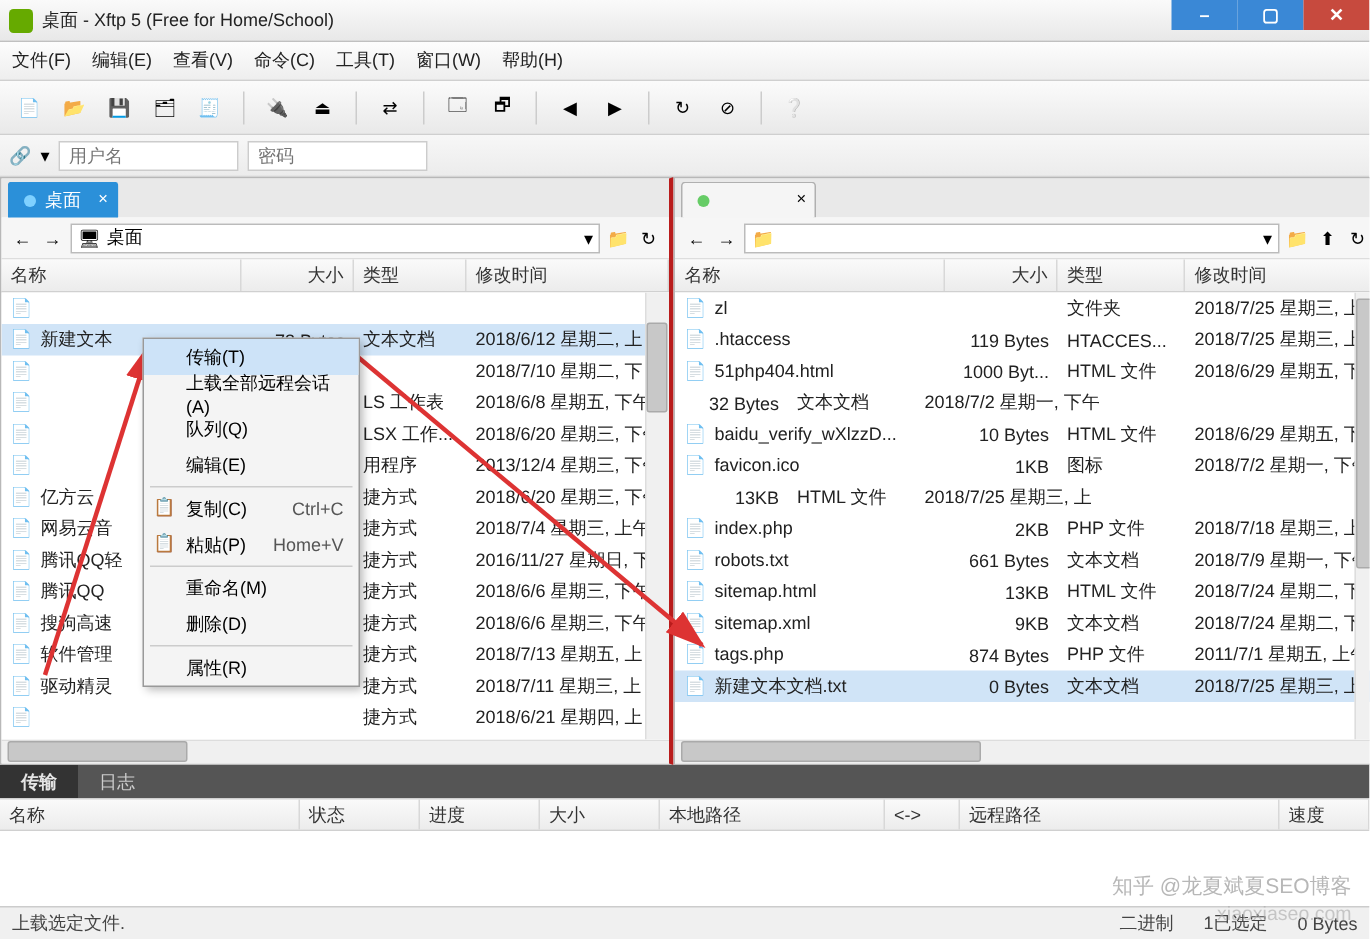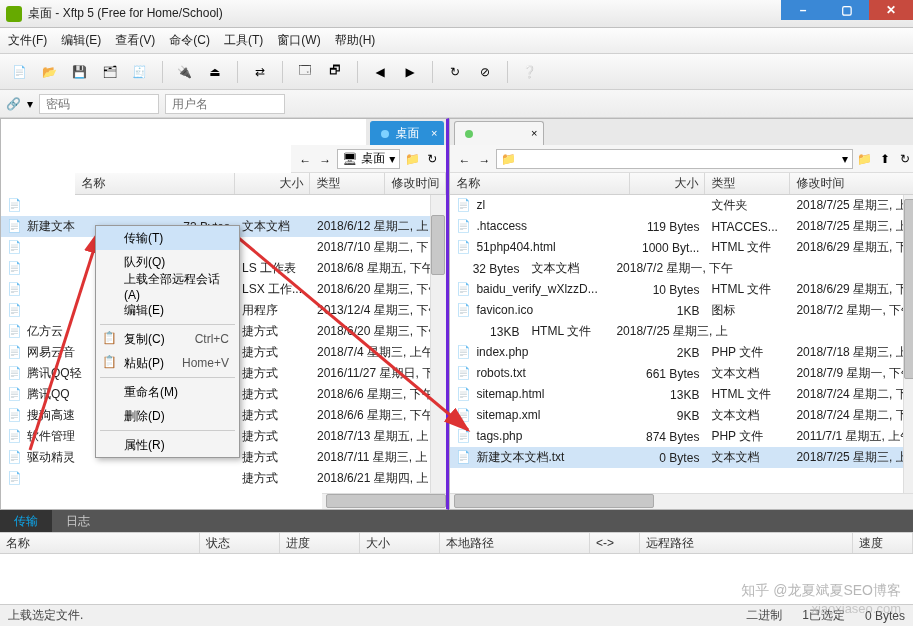--- a/index.html
+++ b/index.html
@@ -18,21 +18,21 @@
 .toolbar { height:36px; background:linear-gradient(#fbfbfb,#e9e9e9); display:flex; align-items:center; padding:0 8px; gap:6px; border-bottom:1px solid #cfcfcf;}
 .tb-btn { width:24px; height:24px; display:flex; align-items:center; justify-content:center; border:1px solid transparent; border-radius:3px;}
 .tb-sep{width:1px;height:22px;background:#ccc;margin:0 4px;}
 
 .address { height:28px; background:linear-gradient(#f7f7f7,#ececec); display:flex; align-items:center; padding:0 6px; gap:6px; border-bottom:1px solid #d5d5d5;}
 .addr-input{flex:1; height:20px; background:#fff; border:1px solid #ccc; padding:0 6px; color:#888; border-radius:2px; display:flex; align-items:center;}
 .addr-field{width:120px; height:20px; border:1px solid #ccc; padding:0 6px; color:#888; background:#fff;}
 
 .split { display:flex; height:392px; }
 .pane { flex:1; display:flex; flex-direction:column; border:1px solid #b8b8b8;}
-.pane.left{border-right:3px solid #6d28d9;align-items:flex-end;}
+.pane.left{border-right:3px solid #b91c1c;}
 
 .tabbar{height:26px; background:#e9e9e9; display:flex; align-items:flex-end; padding-left:4px;}
 .tab{height:24px; padding:0 24px 0 10px; display:flex; align-items:center; border:1px solid #b0b0b0; border-bottom:none; background:#f5f5f5; margin-right:2px; position:relative; border-radius:3px 3px 0 0;}
 .tab.active{background:#2b90d9; color:#fff; border-color:#2b90d9;}
 .tab .dot{width:8px;height:8px;border-radius:50%;margin-right:6px;}
 .tab.active .dot{background:#7fd1ff;} .tab:not(.active) .dot{background:#6c6;}
 .tab .x{position:absolute; right:6px; top:5px; font-size:11px;}
 
 .navrow{height:28px; display:flex; align-items:center; padding:0 6px; gap:4px; background:#f6f6f6; border-bottom:1px solid #ddd;}
 .navrow .combo{flex:1; height:20px; border:1px solid #bbb; background:#fff; display:flex; align-items:center; padding:0 4px; gap:4px;}
@@ -51,21 +51,21 @@
 
 .ctx-menu{position:absolute; left:95px; top:225px; width:145px; background:#f4f4f4; border:1px solid #999; box-shadow:2px 2px 6px rgba(0,0,0,.3); z-index:50;}
 .ctx-item{height:24px; display:flex; align-items:center; padding:0 10px 0 28px; position:relative;}
 .ctx-item.sel{background:#cde3f8;}
 .ctx-sep{height:1px; background:#ccc; margin:2px 4px;}
 .ctx-sc{position:absolute; right:10px; color:#555;}
 .ctx-ico{position:absolute; left:6px; width:16px; height:16px;}
 
 .bottom-tabs{height:22px; background:#555; display:flex; align-items:center;}
 .btab{padding:0 14px; height:100%; display:flex; align-items:center; color:#ccc;}
-.btab.active{background:#333; color:#0ea5e9;}
+.btab.active{background:#333; color:#e5e5e5;font-weight:bold;}
 
 .xfer-head{height:22px; display:flex; background:linear-gradient(#fafafa,#ececec); border-bottom:1px solid #d0d0d0; border-top:1px solid #d0d0d0;}
 .xfer-body{height:50px; background:#fff;}
 .status{height:22px; background:#f0f0f0; border-top:1px solid #ccc; display:flex; align-items:center; padding:0 8px; color:#444;}
 .status .right{margin-left:auto; display:flex; gap:20px; align-items:center;}
 
 .arrow{position:absolute; pointer-events:none; z-index:40;}
 
 .watermark{position:absolute; right:12px; bottom:28px; color:#999; font-size:14px; opacity:.7;}
 .watermark2{position:absolute; right:12px; bottom:12px; color:#aaa; font-size:13px; opacity:.6;}
@@ -117,22 +117,22 @@
   <div class="tb-sep"></div>
   <div class="tb-btn">↻</div>
   <div class="tb-btn">⊘</div>
   <div class="tb-sep"></div>
   <div class="tb-btn">❔</div>
 </div>
 
 <div class="address">
   <span>🔗</span>
   <span>▾</span>
+  <input class="addr-field" placeholder="用户名" style="">
   <input class="addr-field" type="password" placeholder="密码" style="">
-  <input class="addr-field" placeholder="用户名" style="">
 </div>
 
 <div class="split">
 
   <div class="pane left">
     <div class="tabbar">
       <div class="tab active">
         <span class="dot"></span>
         <span>桌面</span>
         <span class="x">×</span>
@@ -359,24 +359,24 @@
         <div class="sb-thumb" style="width:200px;height:14px;margin-left:4px;"></div>
       </div>
   </div>
 </div>
 
 <div class="ctx-menu" id="ctx">
     <div class="ctx-item sel">
       <span>传输(T)</span>
     </div>
     <div class="ctx-item">
+      <span>上载全部远程会话(A)</span>
+    </div>
+    <div class="ctx-item">
       <span>队列(Q)</span>
-    </div>
-    <div class="ctx-item">
-      <span>上载全部远程会话(A)</span>
     </div>
     <div class="ctx-item">
       <span>编辑(E)</span>
     </div>
     <div class="ctx-sep"></div>
     <div class="ctx-item">
       <span class="ctx-ico">📋</span>
       <span>复制(C)</span>
       <span class="ctx-sc">Ctrl+C</span>
     </div>

